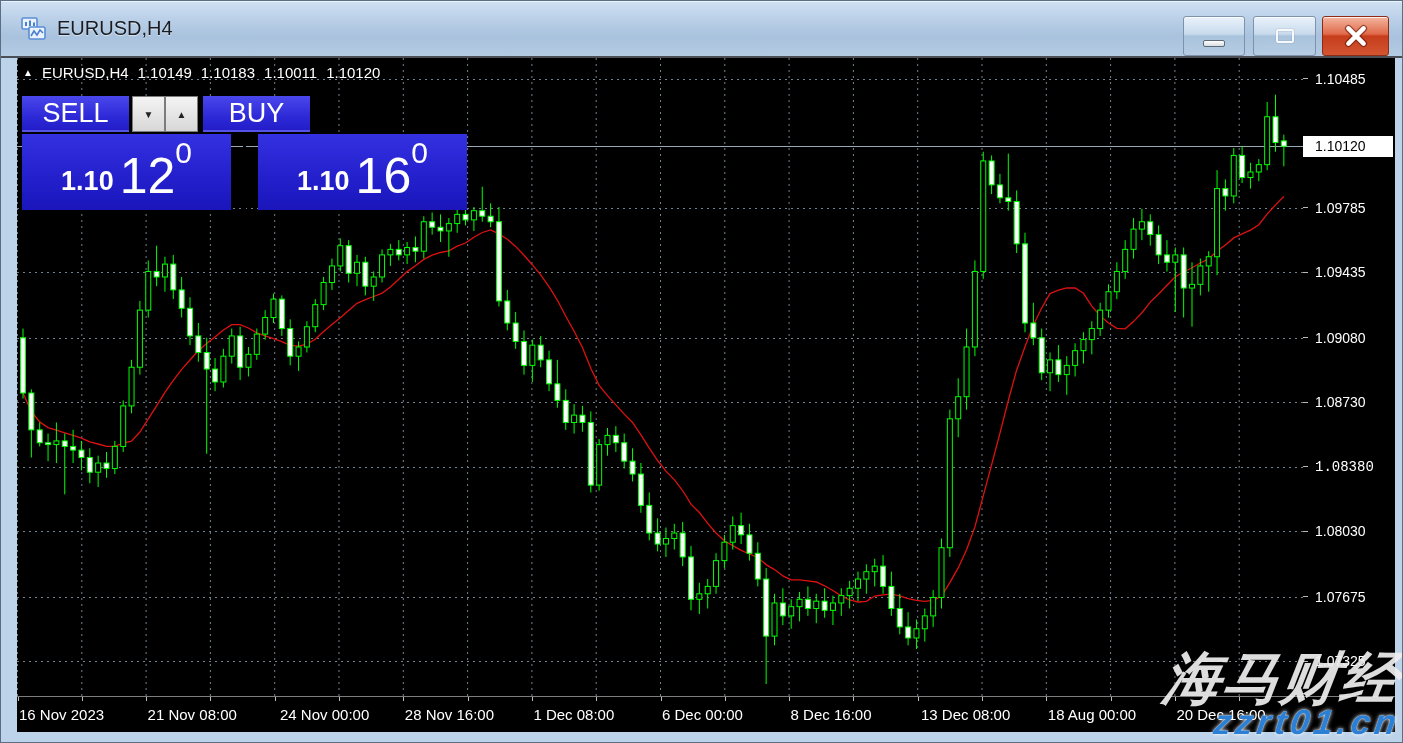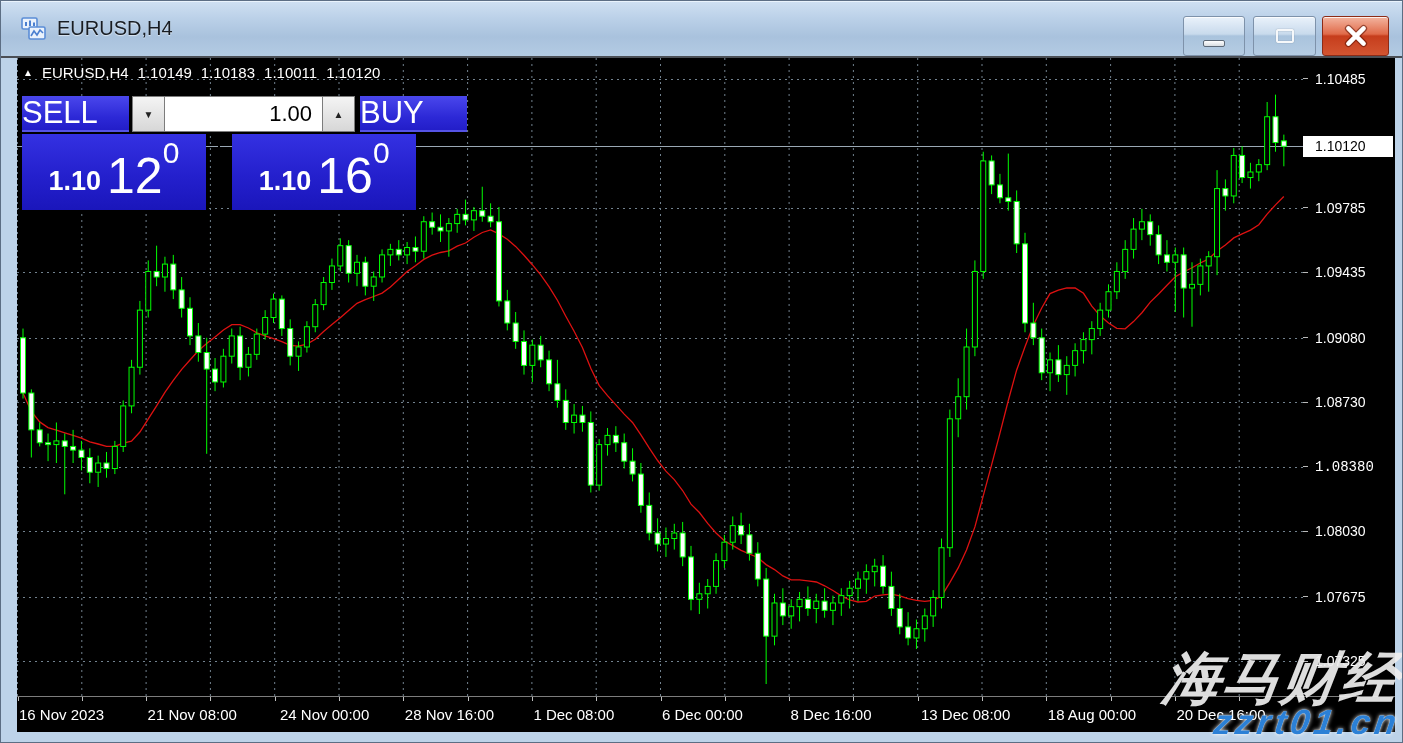--- a/index.html
+++ b/index.html
@@ -43,37 +43,37 @@
   .plot svg{position:absolute;left:0;top:0;}
   .ohlc{
     position:absolute;left:6px;top:6px;display:flex;gap:9px;align-items:center;
     color:#fff;font-size:15px;white-space:nowrap;
   }
   .ohlc .tri{font-size:10px;cursor:pointer;}
   
   .tpanel{position:absolute;left:5px;top:38px;width:445px;height:114px;font-family:"Liberation Sans",sans-serif;}
   .trow1{position:absolute;left:0;top:0;width:445px;height:36px;display:flex;}
   .bigbtn{
-    width:107px;height:36px;color:#fff;font-size:31px;text-align:left;line-height:34px;
+    width:107px;height:36px;color:#fff;font-size:27px;text-align:center;line-height:34px;
     background:linear-gradient(180deg,#4a47ec 0%,#2c28d6 60%,#211cc6 100%);
     box-shadow:inset 0 -2px 0 rgba(130,130,255,.55);cursor:pointer;
   }
   .spin{
     width:33px;height:36px;background:linear-gradient(180deg,#f4f4f4,#d7d7d7);
     border:1px solid #7c7c7c;display:flex;align-items:center;justify-content:center;
     font-size:10px;color:#222;cursor:pointer;
   }
   .vol{
     width:157px;height:36px;border:1px solid #7c7c7c;border-left:none;border-right:none;
     background:#fff;color:#000;font-size:22px;text-align:right;padding:0 10px 0 0;outline:none;
     font-family:"Liberation Sans",sans-serif;
   }
   .gapcol{width:3px;height:36px;background:transparent;}
   .buypos{margin-left:2px;}
-  .trow2{position:absolute;left:0;top:38px;width:394px;height:76px;display:flex;gap:12px;}
+  .trow2{position:absolute;left:0;top:38px;width:445px;height:76px;display:flex;gap:12px;}
   .quote{
     width:221px;height:76px;cursor:pointer;
     background:linear-gradient(180deg,#3431e2 0%,#2420cd 55%,#1a16bb 100%);
     display:flex;align-items:flex-end;justify-content:center;padding-bottom:6px;color:#fff;
   }
   .qgap{width:3px;height:76px;background:#000;}
   .qbase{font-size:27px;font-weight:bold;margin:0 6px 7px 0;}
   .qbig{font-size:50px;line-height:56px;}
   .qsup{font-size:30px;align-self:flex-start;margin-top:2px;}
   
@@ -484,21 +484,20 @@
         <span>1.10120</span>
       </div>
 
       <div class="tpanel">
         <div class="trow1">
           <div class="bigbtn">SELL</div>
           <div class="gapcol"></div>
           <div class="spin">
             <span>▼</span>
           </div>
-          <input class="vol" value="1.00" style="">
           <div class="spin">
             <span>▲</span>
           </div>
           <div class="gapcol"></div>
           <div class="bigbtn buypos">BUY</div>
         </div>
         <div class="trow2">
           <div class="quote">
             <span class="qbase">1.10</span>
             <span class="qbig">12</span>

